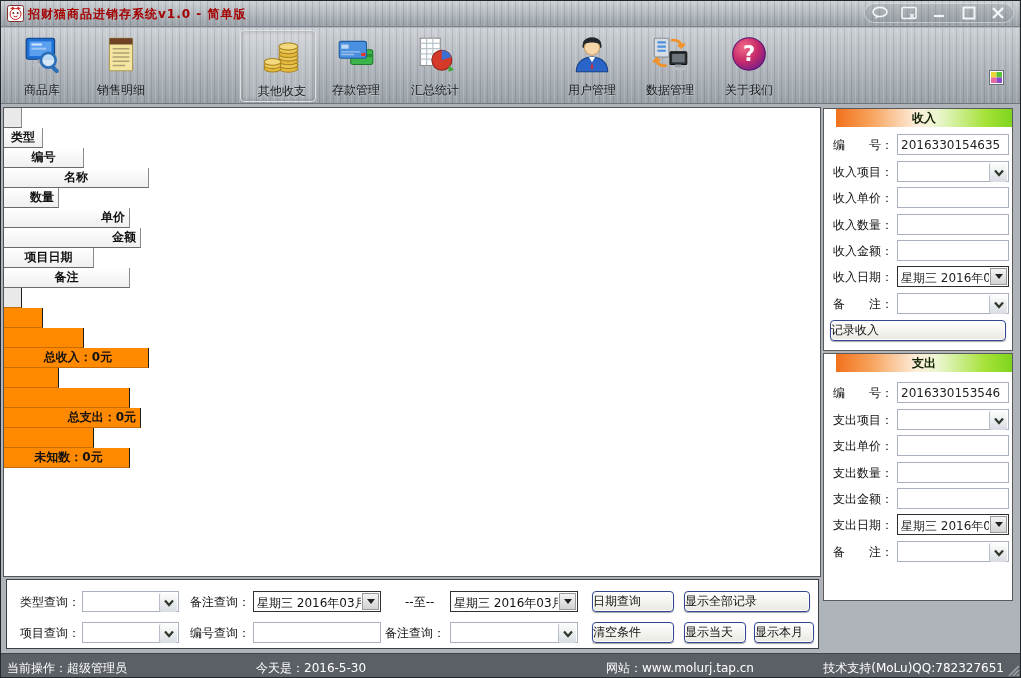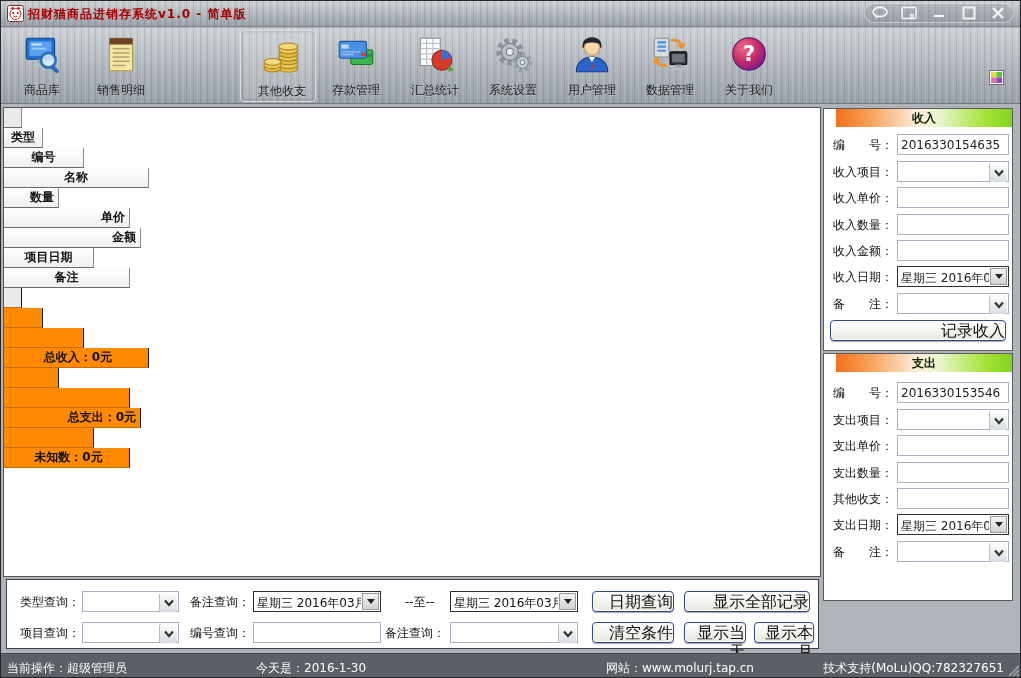--- a/index.html
+++ b/index.html
@@ -55,21 +55,21 @@
                 border-radius:2px; display:flex; align-items:center; justify-content:center; cursor:pointer; }
   .datecombo { border:1px solid #2f2f2f; }
   .datecombo .dtext { position:absolute; left:3px; top:3px; white-space:nowrap; overflow:hidden; width:88px; }
   .datearrow { position:absolute; right:1px; top:1px; width:17px; height:17px;
                background:linear-gradient(#f4f4f4,#d2d2d2); border:1px solid #9a9a9a;
                display:flex; align-items:center; justify-content:center; cursor:pointer; }
   .tri { width:0; height:0; border-left:4px solid transparent; border-right:4px solid transparent;
          border-top:5px solid #222; }
   .xpbtn { position:absolute; height:21px; border:1px solid #33478f; border-radius:4px;
            background:linear-gradient(#ffffff,#e9e9e1); box-shadow:inset 0 0 0 1px #fdfdfd, 0 1px 1px rgba(0,0,0,.35);
-           text-align:right; line-height:19px; cursor:pointer; font-size:16px; color:#111; }
+           text-align:left; line-height:19px; cursor:pointer; font-size:12px; color:#111; }
   
   .querybox { left:5px; top:578px; width:813px; height:70px; background:#fff; border:1px solid #3c4044; }
   .qlabel { position:absolute; top:3px; white-space:nowrap; }
   .qcombo { position:absolute; height:21px; border:1px solid #a9b1c0; background:#fff; }
   .qdate  { position:absolute; height:21px; border:1px solid #2f2f2f; background:#fff; }
   .qtext  { position:absolute; height:21px; border:1px solid #a9b1c0; background:#fff;
             font-family:inherit; font-size:12px; padding:0 3px; }
   
   .statusbar { left:0; top:652px; width:1021px; height:26px; background:#5b6066;
                border-top:1px solid #41464b; color:#fff; }
@@ -173,31 +173,20 @@
       <svg class="ticon" viewBox="0 0 40 40">
         <rect x="6" y="4" width="19" height="26" fill="#fff" stroke="#8a8a8a"></rect>
         <path d="M6 9 H25 M6 14 H25 M6 19 H25 M6 24 H25 M12 4 V30 M18 4 V30" stroke="#b8c4cc" stroke-width="1.2"></path>
         <circle cx="26.5" cy="25" r="9.5" fill="#d4392a" stroke="#8e2018"></circle>
         <path d="M26.5 25 L26.5 15.5 A9.5 9.5 0 0 1 35.5 22 Z" fill="#3a6fd4"></path>
         <path d="M33 30 L38 34 L33 36 Z" fill="#3ca52e"></path>
       </svg>
       <div class="tlabel">汇总统计</div>
     </div>
 
-    <div class="tbtn" style="left:474px">
-      <svg class="ticon" viewBox="0 0 40 40">
-        <circle cx="17" cy="17" r="10" fill="none" stroke="#8b9199" stroke-width="6" stroke-dasharray="4 3"></circle>
-        <circle cx="17" cy="17" r="8" fill="#b9bfc7" stroke="#767c84"></circle>
-        <circle cx="17" cy="17" r="3.4" fill="#e7eaee" stroke="#767c84"></circle>
-        <circle cx="29" cy="27" r="7" fill="none" stroke="#9aa0a8" stroke-width="5" stroke-dasharray="3 2.4"></circle>
-        <circle cx="29" cy="27" r="5.6" fill="#c7cdd5" stroke="#848a92"></circle>
-        <circle cx="29" cy="27" r="2.2" fill="#eef1f4" stroke="#848a92"></circle>
-      </svg>
-      <div class="tlabel">系统设置</div>
-    </div>
 
     <div class="tbtn" style="left:553px">
       <svg class="ticon" viewBox="0 0 40 40">
         <path d="M20 3 C13 3 10.5 8 11 13 L29 13 C29.5 8 27 3 20 3 Z" fill="#23262b"></path>
         <circle cx="20" cy="13" r="7.2" fill="#f6d7aa" stroke="#caa06a"></circle>
         <path d="M11.5 11 C13 7 27 7 28.5 11 C29 6 26 4 20 4 C14 4 11 6 11.5 11 Z" fill="#23262b"></path>
         <path d="M5 36 C5 26 13 22 20 22 C27 22 35 26 35 36 Z" fill="#2b64c8" stroke="#173f86"></path>
         <path d="M17 22 L20 27 L23 22 Z" fill="#fff"></path>
         <path d="M20 27 L18.6 33 L21.4 33 Z" fill="#d42a2a"></path>
       </svg>
@@ -337,21 +326,21 @@
     </div>
     <div class="frow" style="top:81px">
       <span class="flabel">支出单价：</span>
       <input class="txt" style="">
     </div>
     <div class="frow" style="top:108px">
       <span class="flabel">支出数量：</span>
       <input class="txt" style="">
     </div>
     <div class="frow" style="top:134px">
-      <span class="flabel">其他收支：</span>
+      <span class="flabel">支出金额：</span>
       <input class="txt" style="">
     </div>
     <div class="frow" style="top:160px">
       <span class="flabel">支出日期：</span>
       <div class="txt datecombo">
         <span class="dtext">星期三  2016年03</span>
         <span class="datearrow">
             <span class="tri"></span>
           </span>
       </div>
@@ -413,21 +402,21 @@
           </svg>
       </span>
     </div>
     <div class="xpbtn" style="left:585px;top:42px;width:82px">清空条件</div>
     <div class="xpbtn" style="left:677px;top:42px;width:62px">显示当天</div>
     <div class="xpbtn" style="left:747px;top:42px;width:60px">显示本月</div>
   </div>
 
   <div class="abs statusbar">
     <span class="sb" style="left:6px">当前操作：超级管理员</span>
-    <span class="sb" style="left:255px">今天是：2016-1-30</span>
+    <span class="sb" style="left:255px">今天是：2016-5-30</span>
     <span class="sb" style="left:605px">网站：www.molurj.tap.cn</span>
     <span class="sb" style="right:18px">技术支持(MoLu)QQ:782327651</span>
     <svg class="grip" width="13" height="13" viewBox="0 0 13 13">
       <path d="M12 2 L2 12 M12 6 L6 12 M12 10 L10 12" stroke="#9aa0a6" stroke-width="1.6"></path>
     </svg>
   </div>
 
 </div>
 
 </body></html>

